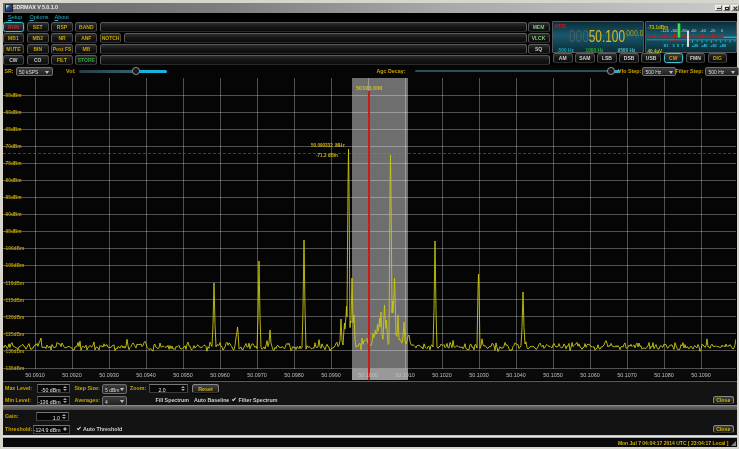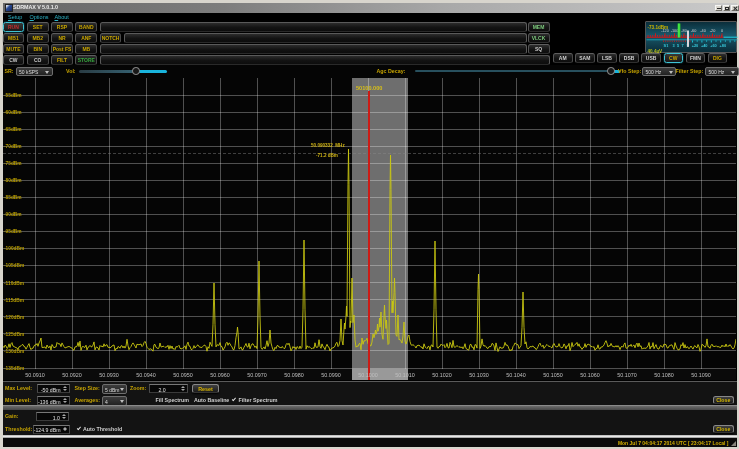--- a/index.html
+++ b/index.html
@@ -108,20 +108,27 @@
     <div class="tb" style="left:75.4px;top:43.5px;width:21.8px;"><span style="color:#c7a400">MB</span></div>
     <div class="strip" style="left:99.7px;top:43.5px;width:427px;"></div>
     <div class="tb" style="left:2.5px;top:54.5px;width:21.8px;"><span style="color:#c8c8c8">CW</span></div>
     <div class="tb" style="left:26.8px;top:54.5px;width:21.8px;"><span style="color:#c8c8c8">CO</span></div>
     <div class="tb" style="left:51.1px;top:54.5px;width:21.8px;"><span style="color:#c7a400">FILT</span></div>
     <div class="tb" style="left:75.4px;top:54.5px;width:21.8px;"><span style="color:#36a63e">STORE</span></div>
     <div class="strip" style="left:99.7px;top:54.5px;width:450px;"></div>
 <div class="tb" style="left:527.5px;top:21.5px;width:22px;"><span style="color:#7cc87c">MEM</span></div>
     <div class="tb" style="left:527.5px;top:32.5px;width:22px;"><span style="color:#7cc87c">VLCK</span></div>
     <div class="tb" style="left:527.5px;top:43.5px;width:22px;"><span style="color:#c8c8c8">SQ</span></div>
+<div id="freq">
+  <div id="vfo">VFO</div>
+  <div id="digits"><span class="g">000</span><span class="y">50.100</span><span class="s"> 000.0</span></div>
+  <span class="fsub" style="left:4.5px;color:#1fa7c0">-500 Hz</span>
+  <span class="fsub" style="left:33px;color:#25b32a">1000 Hz</span>
+  <span class="fsub" style="left:65px;color:#4fc0c8">9500 Hz</span>
+</div>
 <div id="meterp">
       <svg id="meter" width="92" height="32" viewBox="0 0 92 32">
 <text x="1.5" y="7" class="mdbm">-73.1dBm</text>
 <text x="19" y="10" class="mn">-120</text>
         <text x="28.5" y="10" class="mn">-100</text>
         <text x="38" y="10" class="mn">-80</text>
         <text x="47.5" y="10" class="mn">-60</text>
         <text x="57" y="10" class="mn">-40</text>
         <text x="66.5" y="10" class="mn">-20</text>
         <text x="76" y="10" class="mn">0</text>

